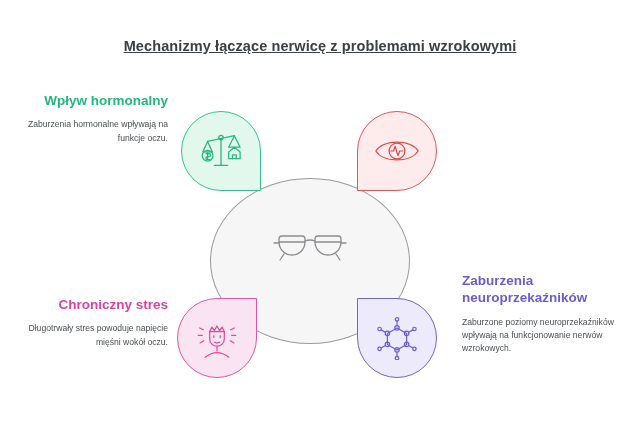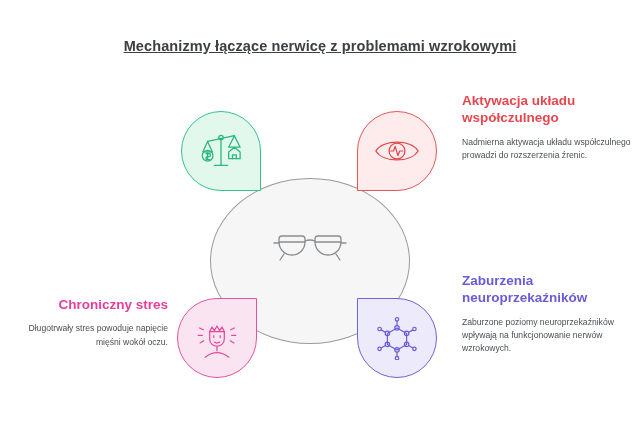--- a/index.html
+++ b/index.html
@@ -184,25 +184,25 @@
       <circle cx="43" cy="35.8" r="1.9"></circle>
       <path d="M24 39.4 V44.5"></path>
       <circle cx="24" cy="46" r="1.9"></circle>
       <path d="M11.4 32.2 L7 34.6"></path>
       <circle cx="5" cy="35.8" r="1.9"></circle>
       <path d="M11.4 17.8 L7 15.4"></path>
       <circle cx="5" cy="14.2" r="1.9"></circle>
     </svg>
   </div>
 
-
-  <div class="block tr-text">
-    <p class="heading h-red">Aktywacja układu współczulnego</p>
-    <p class="desc">Nadmierna aktywacja układu współczulnego prowadzi do rozszerzenia źrenic.</p>
-  </div>
+  <div class="block tl-text">
+    <p class="heading h-green">Wpływ hormonalny</p>
+    <p class="desc">Zaburzenia hormonalne wpływają na funkcje oczu.</p>
+  </div>
+
 
   <div class="block bl-text">
     <p class="heading h-pink">Chroniczny stres</p>
     <p class="desc">Długotrwały stres powoduje napięcie mięśni wokół oczu.</p>
   </div>
 
   <div class="block br-text">
     <p class="heading h-purple">Zaburzenia neuroprzekaźników</p>
     <p class="desc">Zaburzone poziomy neuroprzekaźników wpływają na funkcjonowanie nerwów wzrokowych.</p>
   </div>

